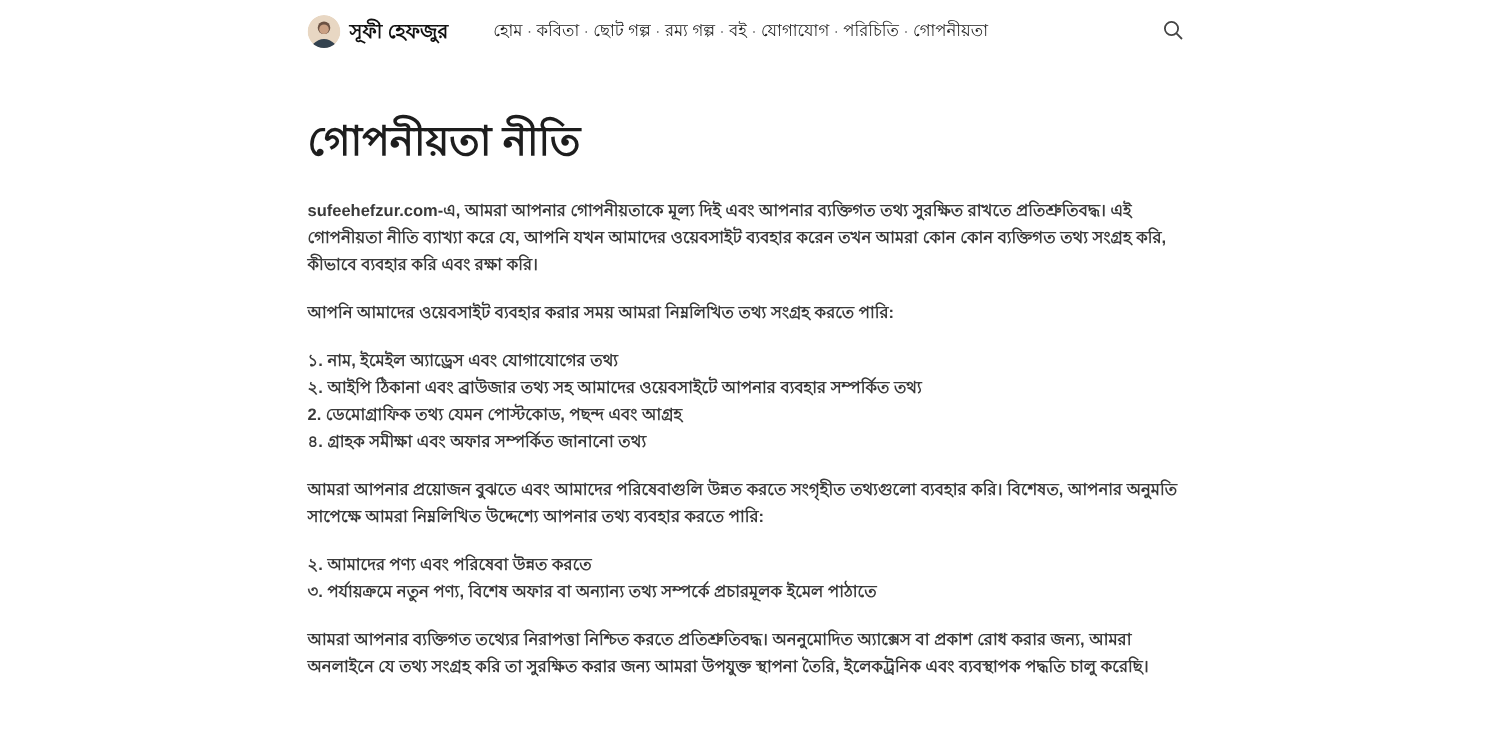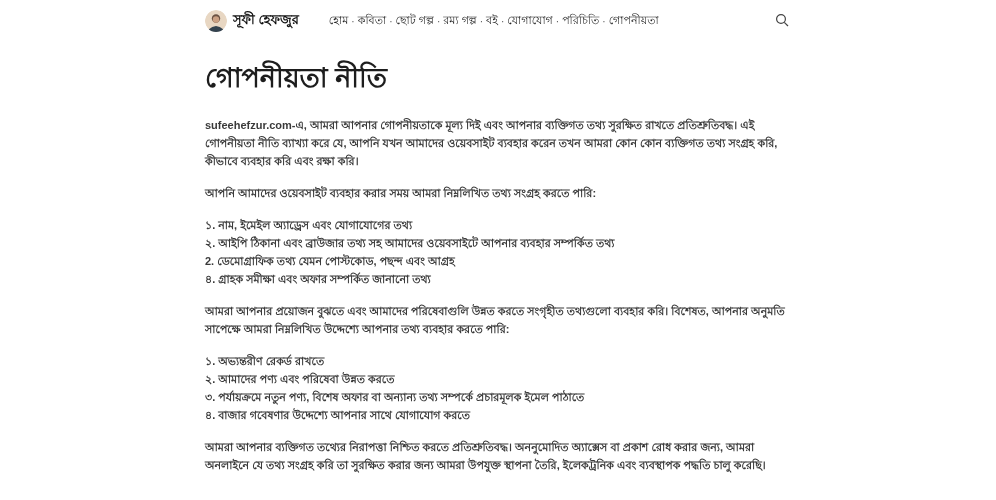--- a/index.html
+++ b/index.html
@@ -23,21 +23,21 @@
     background: #ffffff;
   }
   .header-inner {
     width: 586px;
     margin: 0 auto;
     display: flex;
     align-items: center;
   }
   .brand {
     display: flex;
-    align-items: flex-start;
+    align-items: center;
     gap: 6px;
     cursor: pointer;
     flex: 0 0 auto;
   }
   .avatar {
     width: 22px;
     height: 22px;
     border-radius: 50%;
     overflow: hidden;
     display: block;
@@ -70,21 +70,21 @@
     background: none;
     border: none;
     cursor: pointer;
     padding: 2px;
     margin-left: auto;
     display: flex;
     align-items: center;
   }
   .content {
     width: 586px;
-    margin: 0 auto;
+    margin: 16px auto;
     padding-top: 20px;
   }
   .page-title {
     font-size: 27px;
     font-weight: 600;
     color: #1d1d1d;
     margin-bottom: 22px;
     line-height: 1.2;
   }
   .content p, .content .plist {
@@ -160,23 +160,21 @@
     <div class="plist">
       <div>১. নাম, ইমেইল অ্যাড্রেস এবং যোগাযোগের তথ্য</div>
       <div>২. আইপি ঠিকানা এবং ব্রাউজার তথ্য সহ আমাদের ওয়েবসাইটে আপনার ব্যবহার সম্পর্কিত তথ্য</div>
       <div>2. ডেমোগ্রাফিক তথ্য যেমন পোস্টকোড, পছন্দ এবং আগ্রহ</div>
       <div>৪. গ্রাহক সমীক্ষা এবং অফার সম্পর্কিত জানানো তথ্য</div>
     </div>
 
     <p>আমরা আপনার প্রয়োজন বুঝতে এবং আমাদের পরিষেবাগুলি উন্নত করতে সংগৃহীত তথ্যগুলো ব্যবহার করি। বিশেষত, আপনার অনুমতি সাপেক্ষে আমরা নিম্নলিখিত উদ্দেশ্যে আপনার তথ্য ব্যবহার করতে পারি:</p>
 
     <div class="plist">
-      <div>১. অভ্যন্তরীণ রেকর্ড রাখতে</div>
       <div>২. আমাদের পণ্য এবং পরিষেবা উন্নত করতে</div>
       <div>৩. পর্যায়ক্রমে নতুন পণ্য, বিশেষ অফার বা অন্যান্য তথ্য সম্পর্কে প্রচারমূলক ইমেল পাঠাতে</div>
-      <div>৪. বাজার গবেষণার উদ্দেশ্যে আপনার সাথে যোগাযোগ করতে</div>
     </div>
 
     <p>আমরা আপনার ব্যক্তিগত তথ্যের নিরাপত্তা নিশ্চিত করতে প্রতিশ্রুতিবদ্ধ। অননুমোদিত অ্যাক্সেস বা প্রকাশ রোধ করার জন্য, আমরা অনলাইনে যে তথ্য সংগ্রহ করি তা সুরক্ষিত করার জন্য আমরা উপযুক্ত স্থাপনা তৈরি, ইলেকট্রনিক এবং ব্যবস্থাপক পদ্ধতি চালু করেছি।</p>
 
   </main>
 
 </div>
 
 </body></html>

